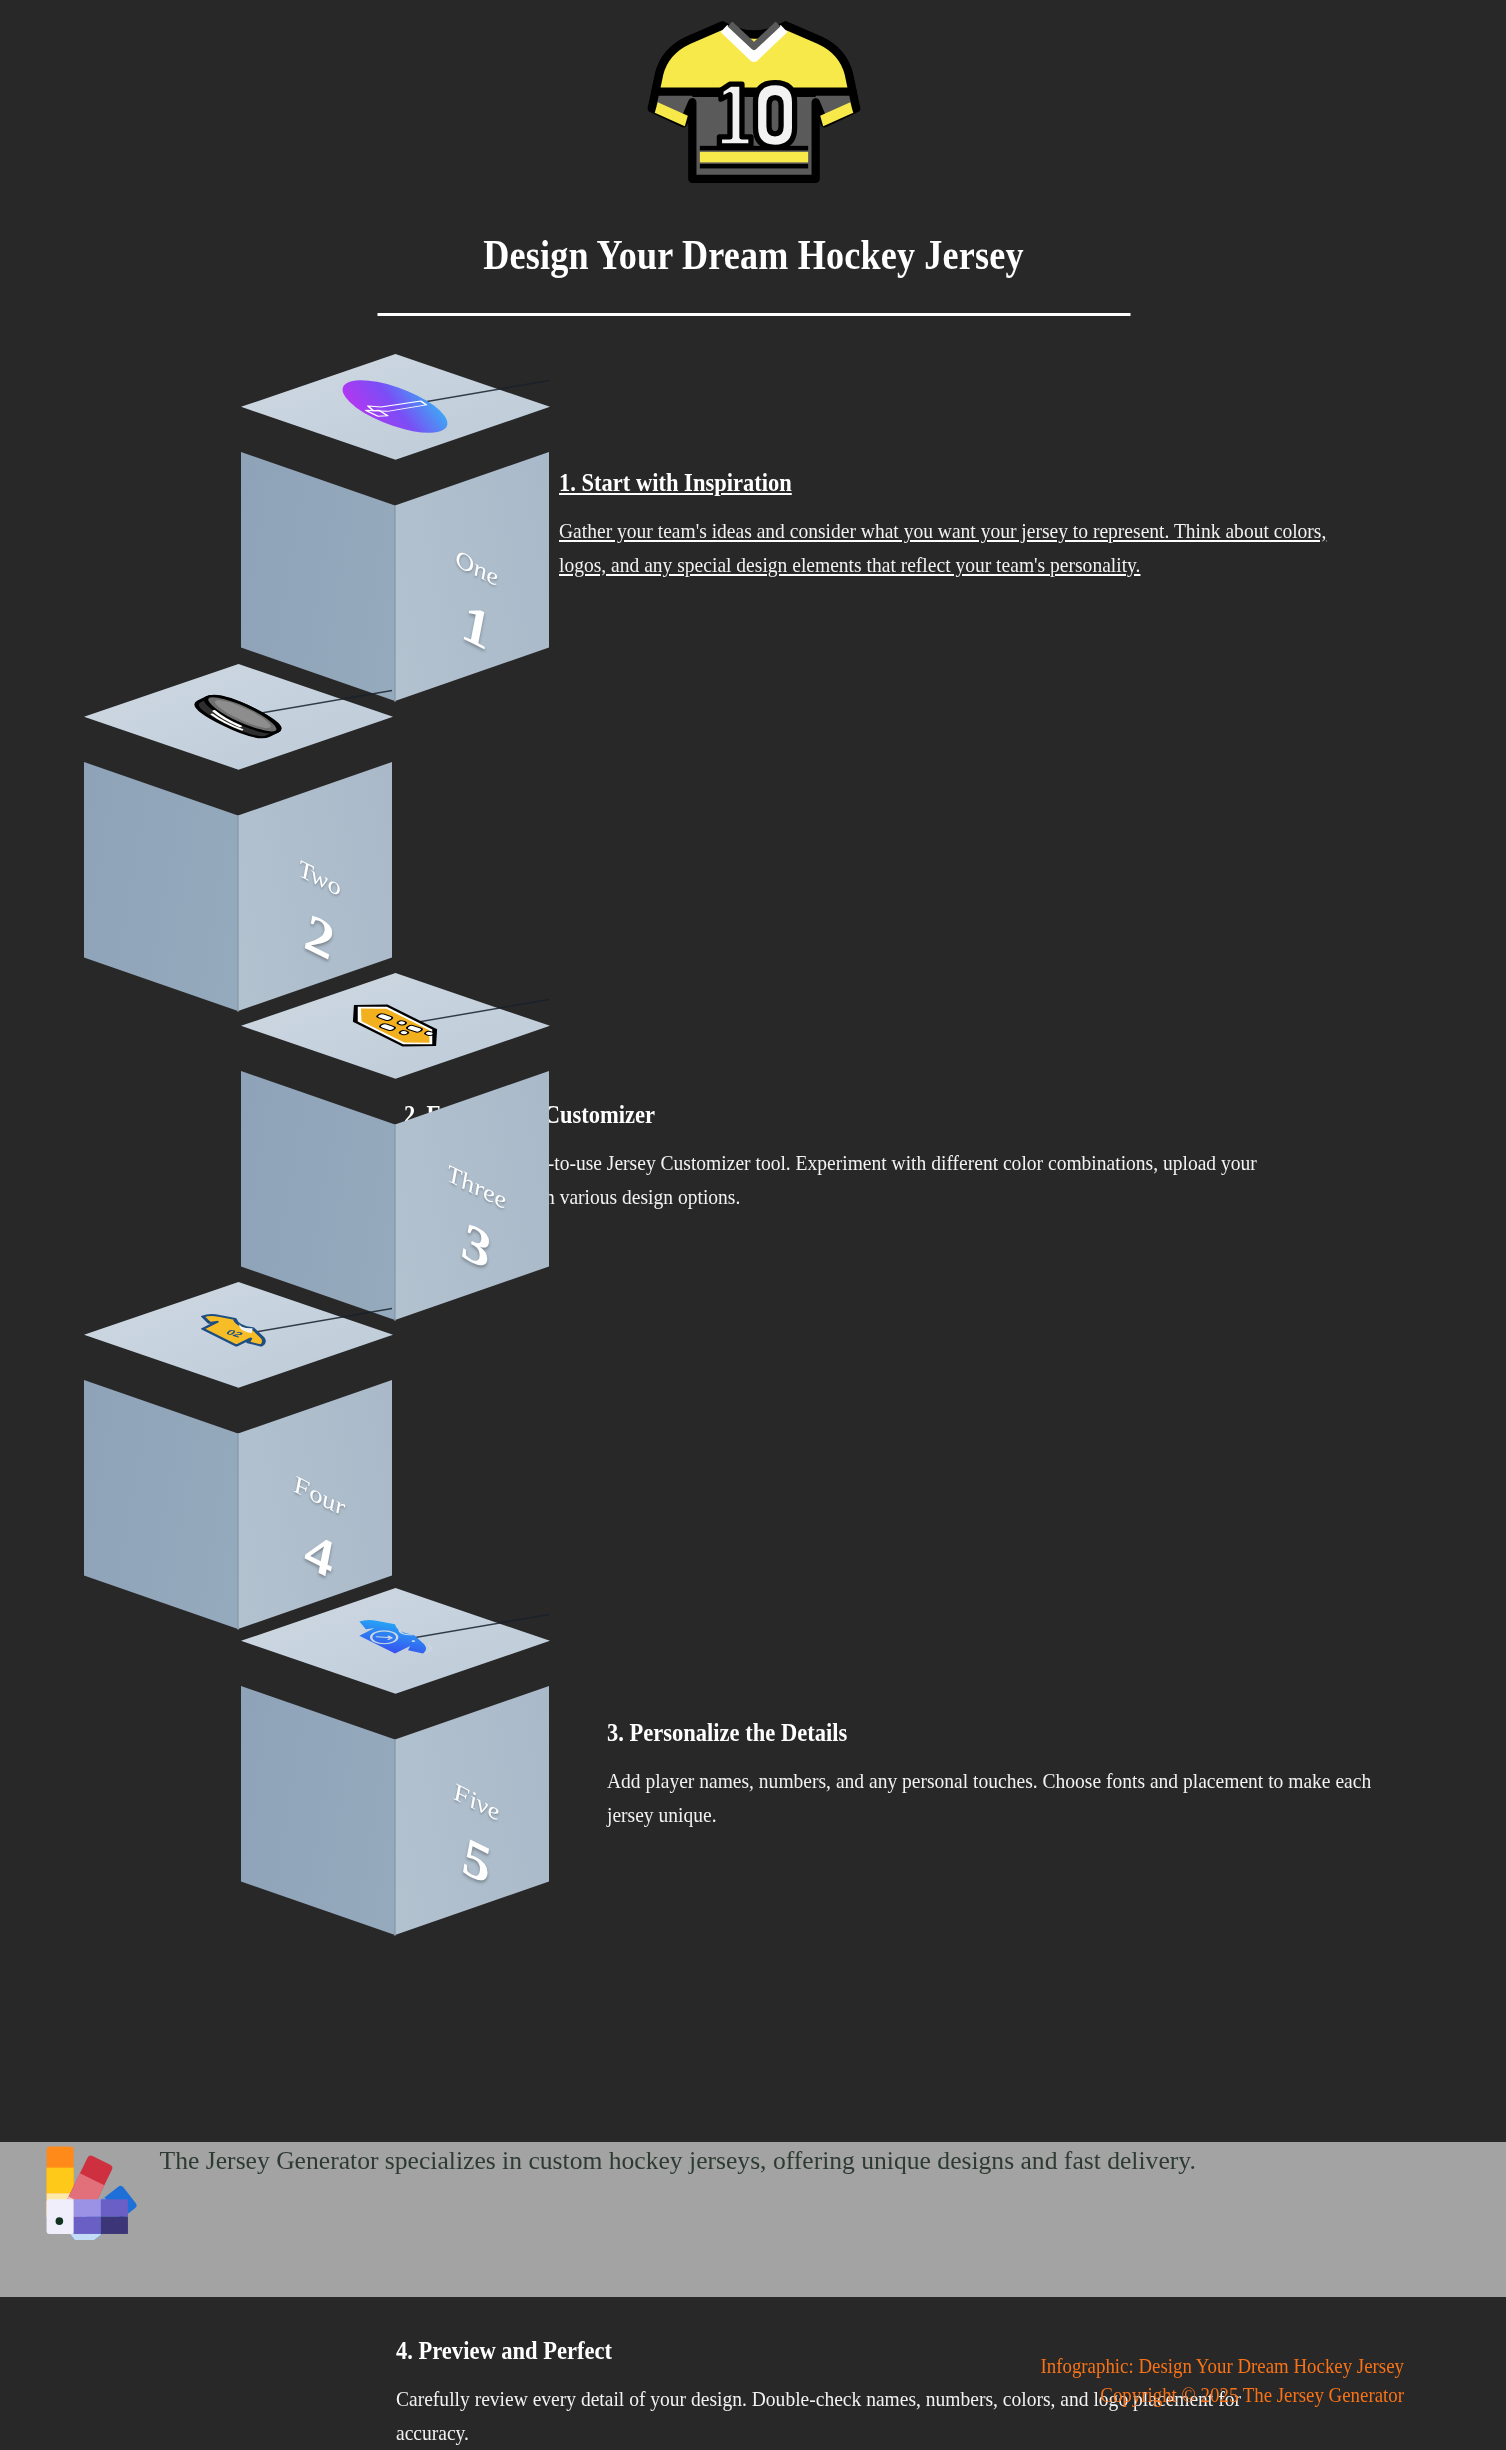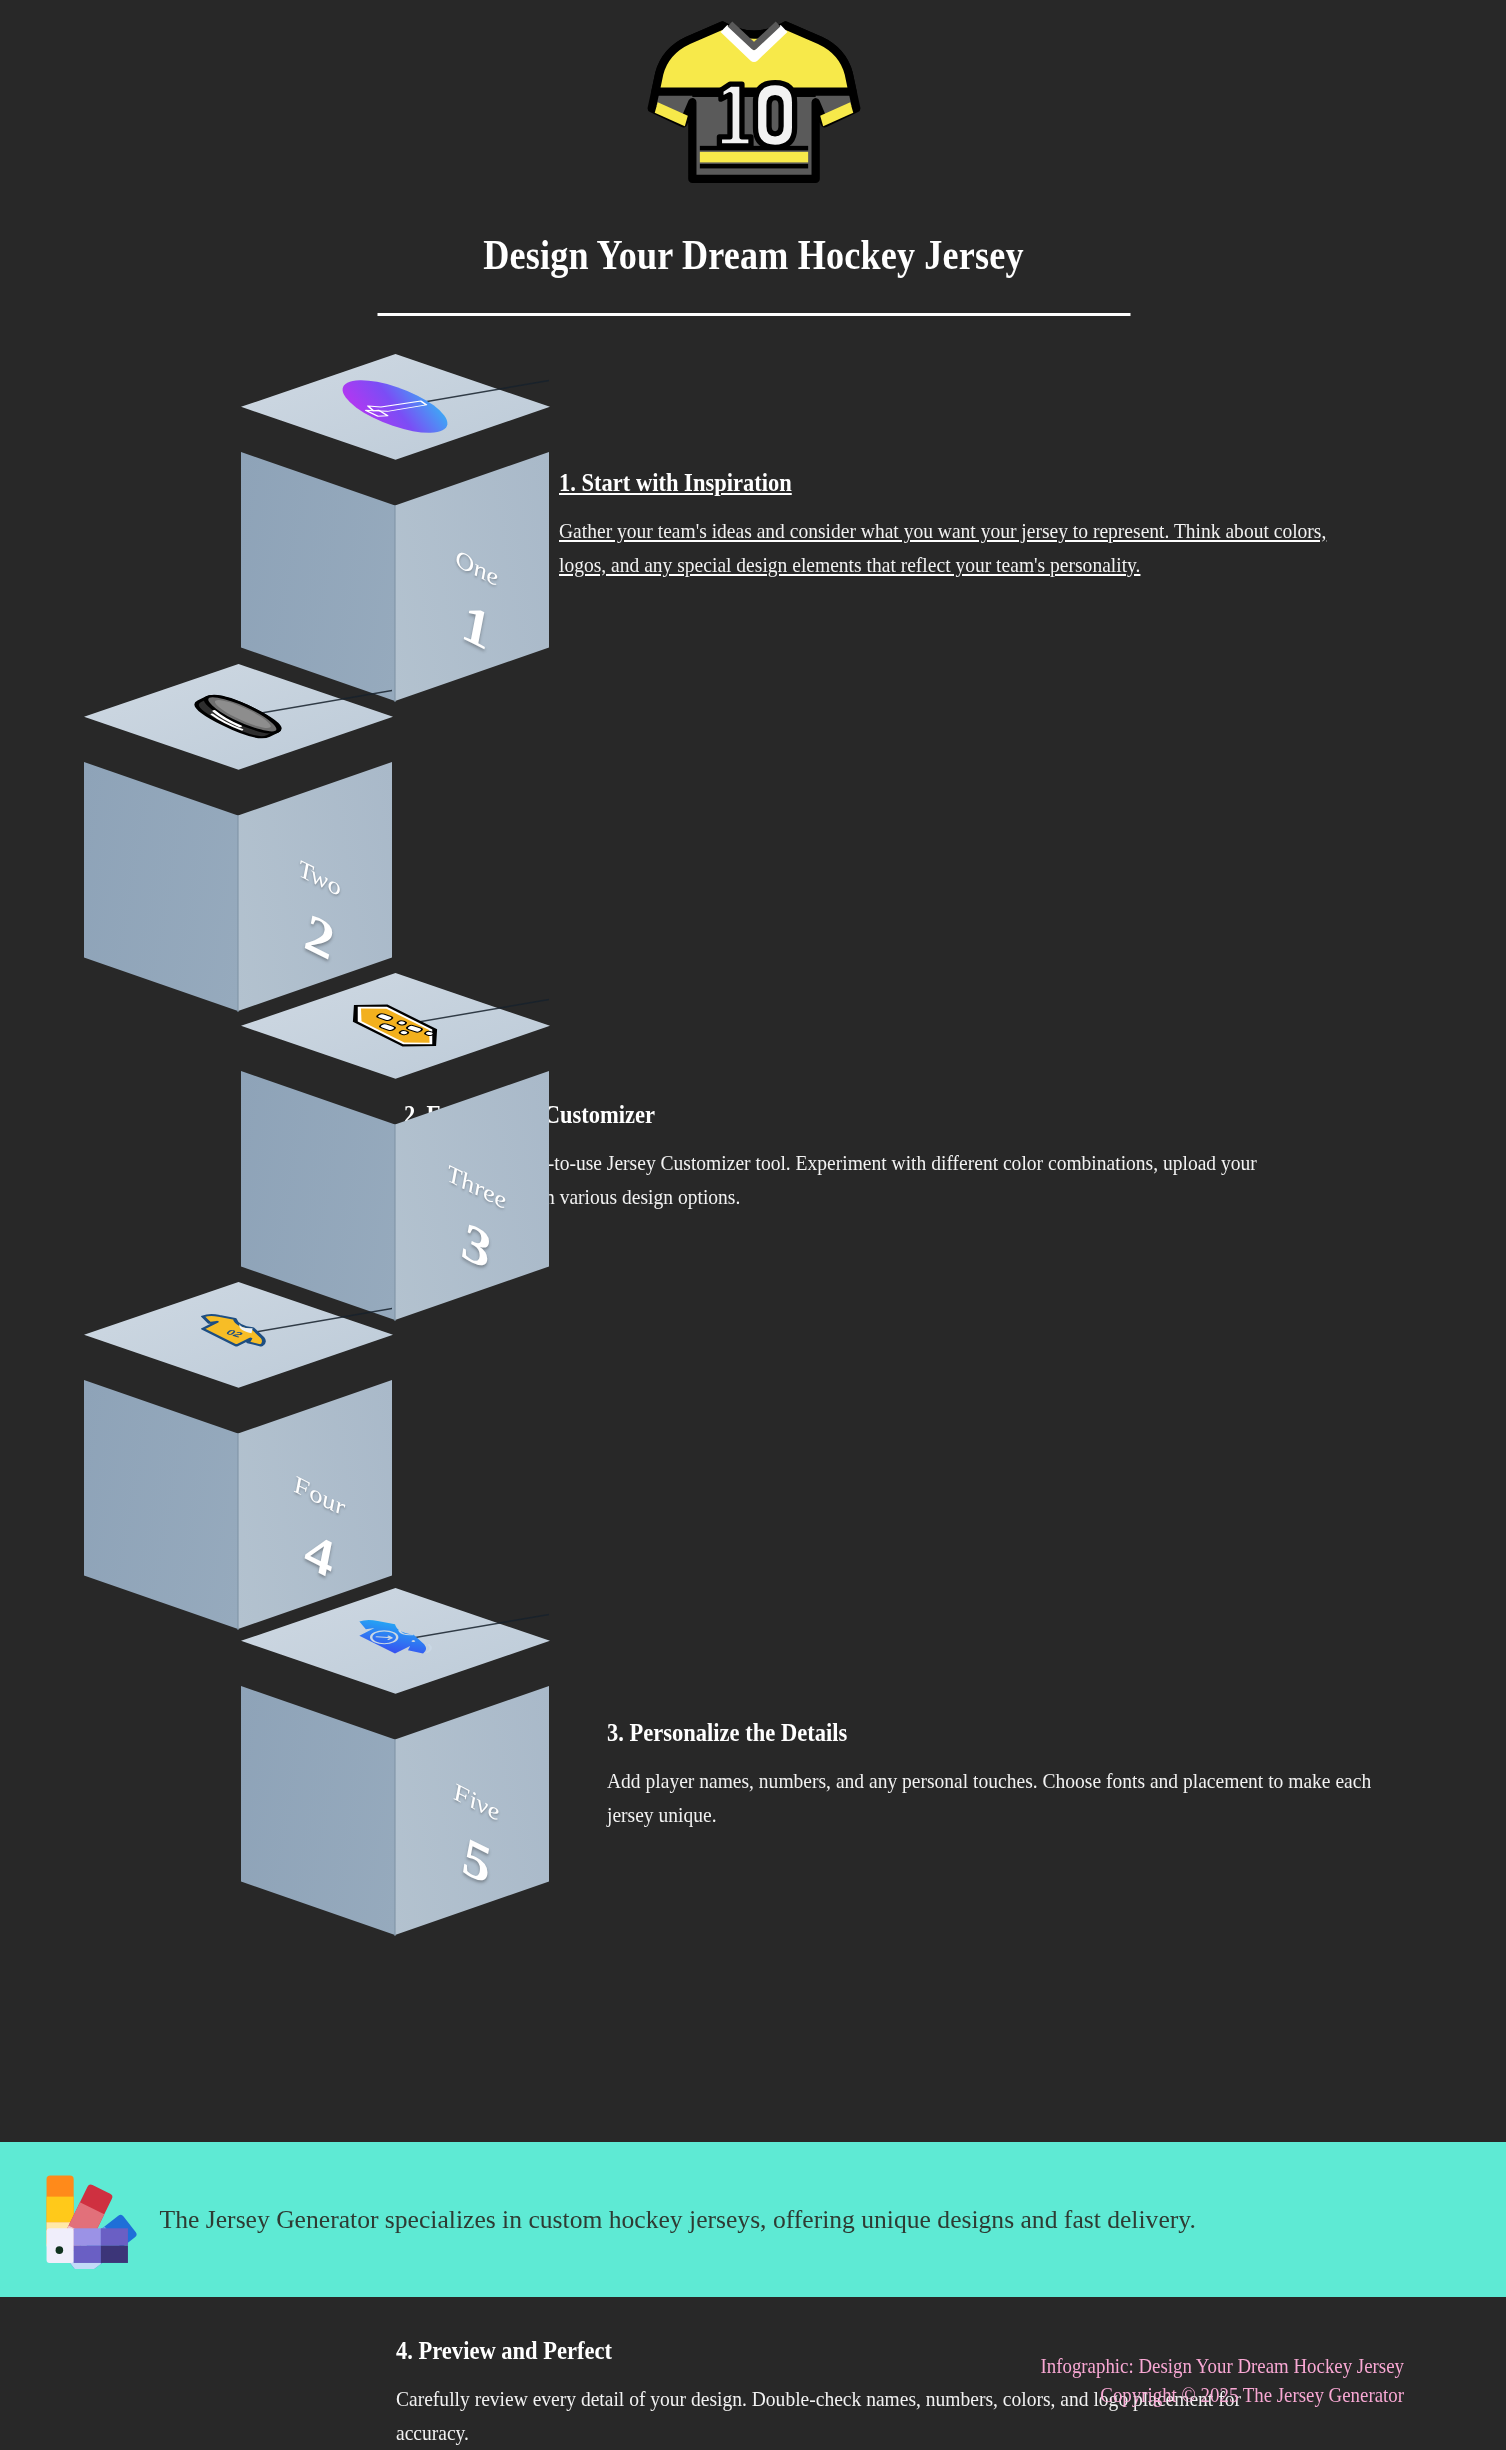--- a/index.html
+++ b/index.html
@@ -192,43 +192,42 @@
     transform-origin: left top;
   }
 
   
   #brand-band {
     position: absolute;
     left: 0;
     top: 2142px;
     width: 1507px;
     height: 155px;
-    background: #5eead4;
+    background: #a3a3a3;
     display: flex;
-    align-items: center;
     padding-left: 36px;
   }
   #palette-icon { width: 107px; height: 98px; flex: 0 0 107px; }
   #brand-text {
     margin-left: 16.6px;
     color: #2e3b33;
     font-family: "Liberation Serif", serif;
     font-size: 25.6px;
     line-height: 1.48;
     max-width: 1326px;
   }
 
   
   #colophon {
     position: absolute;
     right: 98px;
     top: 2352px;
     width: 618px;
     text-align: right;
-    color: #f9a8d4;
+    color: #f97316;
     font-family: "Liberation Serif", serif;
     font-size: 20.3px;
     line-height: 1.45;
   }
   #colophon div { transform: scaleX(0.93); transform-origin: right center; }
 </style>
 </head>
 <body>
 
 <div id="page">

